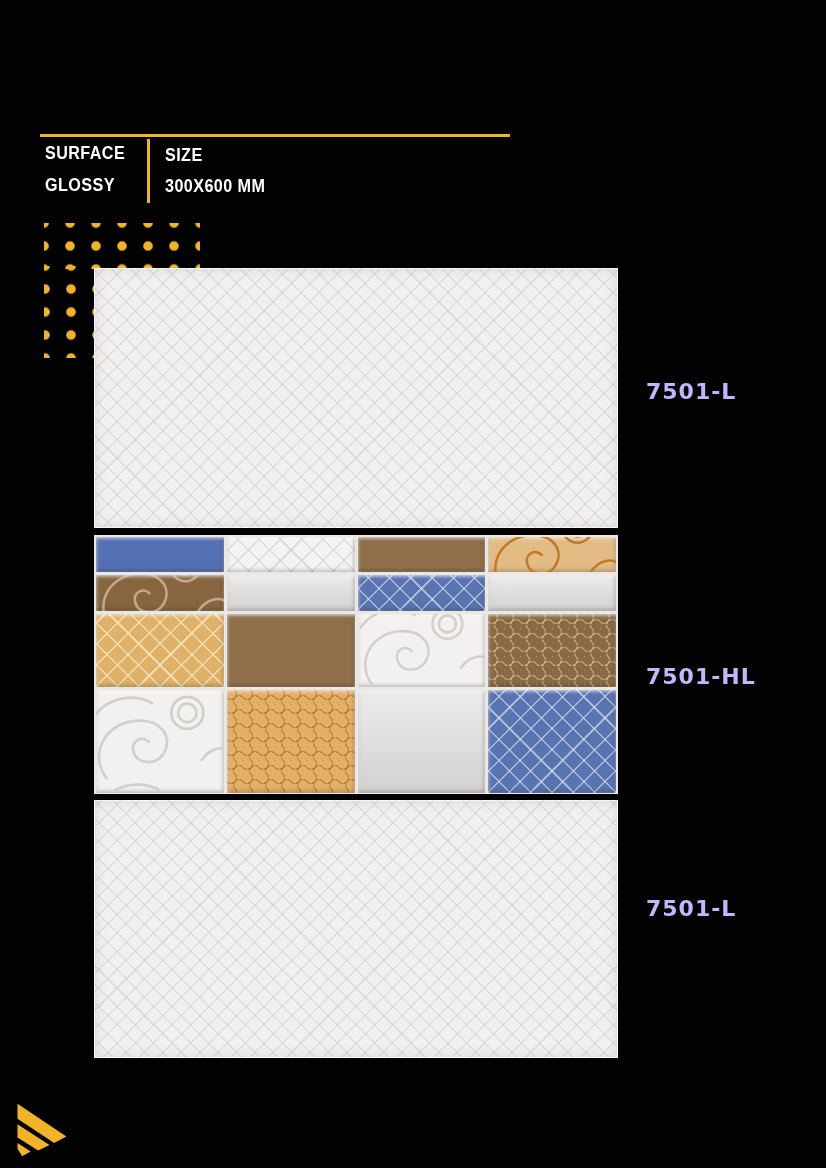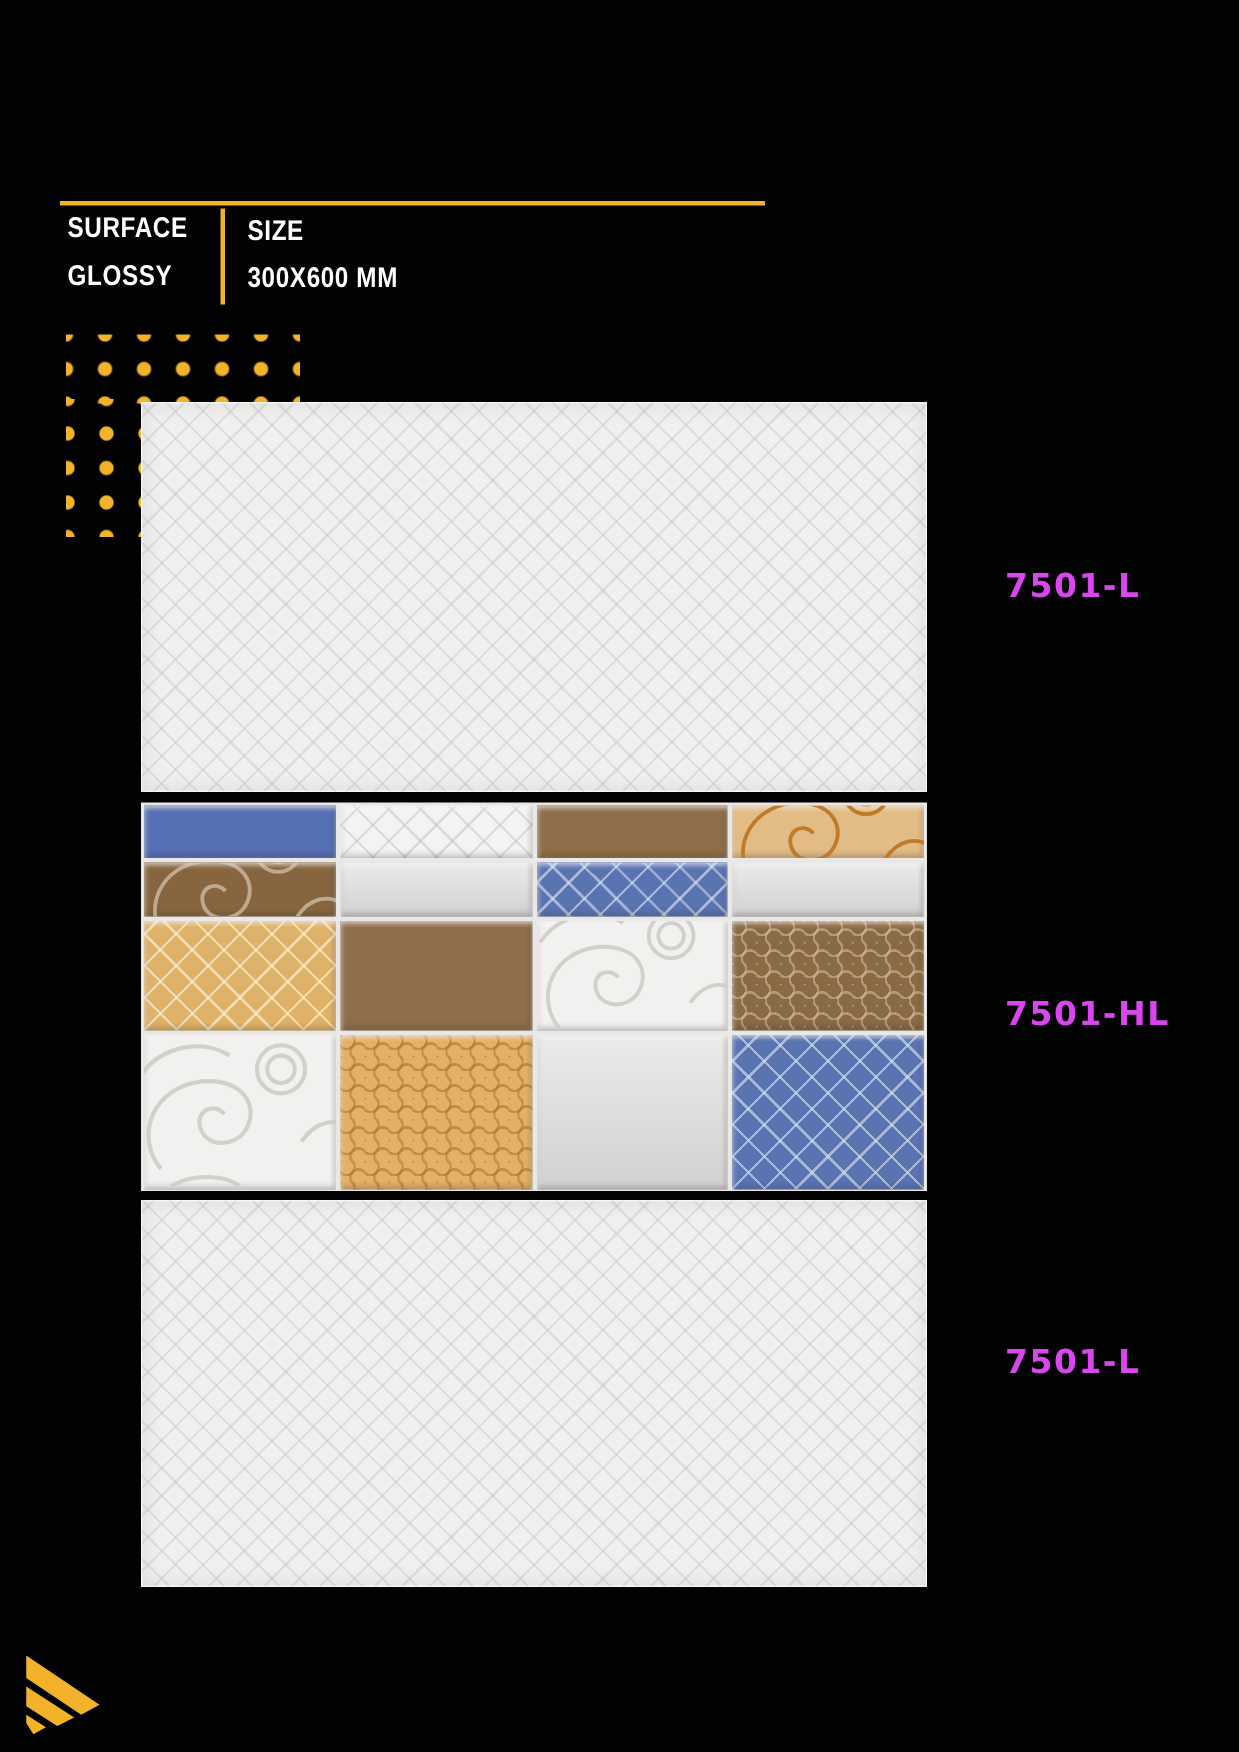--- a/index.html
+++ b/index.html
@@ -61,22 +61,22 @@
   .p-white-lattice{background-color:#F4F3F1;--lc:rgba(200,200,207,.55);}
   .p-blue-lattice{background-color:#5A74B2;--lc:rgba(219,226,238,.62);}
   .p-gold-lattice{background-color:#E0B269;--lc:rgba(249,238,205,.70);}
   .p-gold-paisley{background-color:#E3BC85;color:#C07A28;}
   .p-brown-paisley{background-color:#87663F;color:rgba(226,212,192,.62);}
   .p-white-paisley{background-color:#F2F1EF;color:rgba(208,205,201,.95);}
   .p-brown-honeycomb{background-color:#8A6A42;--hc:rgba(208,188,158,.55);}
   .p-gold-honeycomb{background-color:#E2B069;--hc:rgba(178,116,44,.60);}
   
   .code-label{
-    position:absolute;left:646px;color:#d946ef;font-weight:bold;font-size:22px;
-    letter-spacing:1px;font-family:"DejaVu Sans","Liberation Sans",sans-serif;white-space:nowrap;margin-left:24px;
+    position:absolute;left:646px;color:#c4b5fd;font-weight:bold;font-size:22px;
+    letter-spacing:1px;font-family:"DejaVu Sans","Liberation Sans",sans-serif;white-space:nowrap;
   }
   .code-1{top:379px;}
   .code-2{top:664px;text-align:center;}
   .code-3{top:896px;}
   
   .logo{position:absolute;left:10px;top:1096px;width:62px;height:66px;}
 </style>
 </head>
 <body>
 

